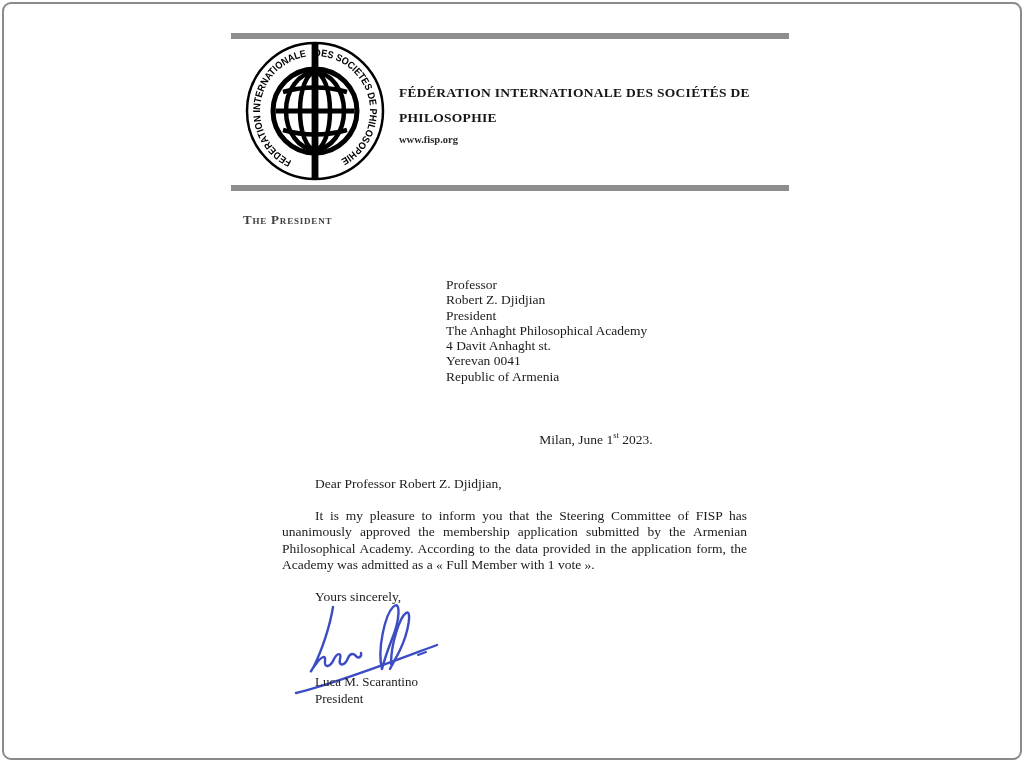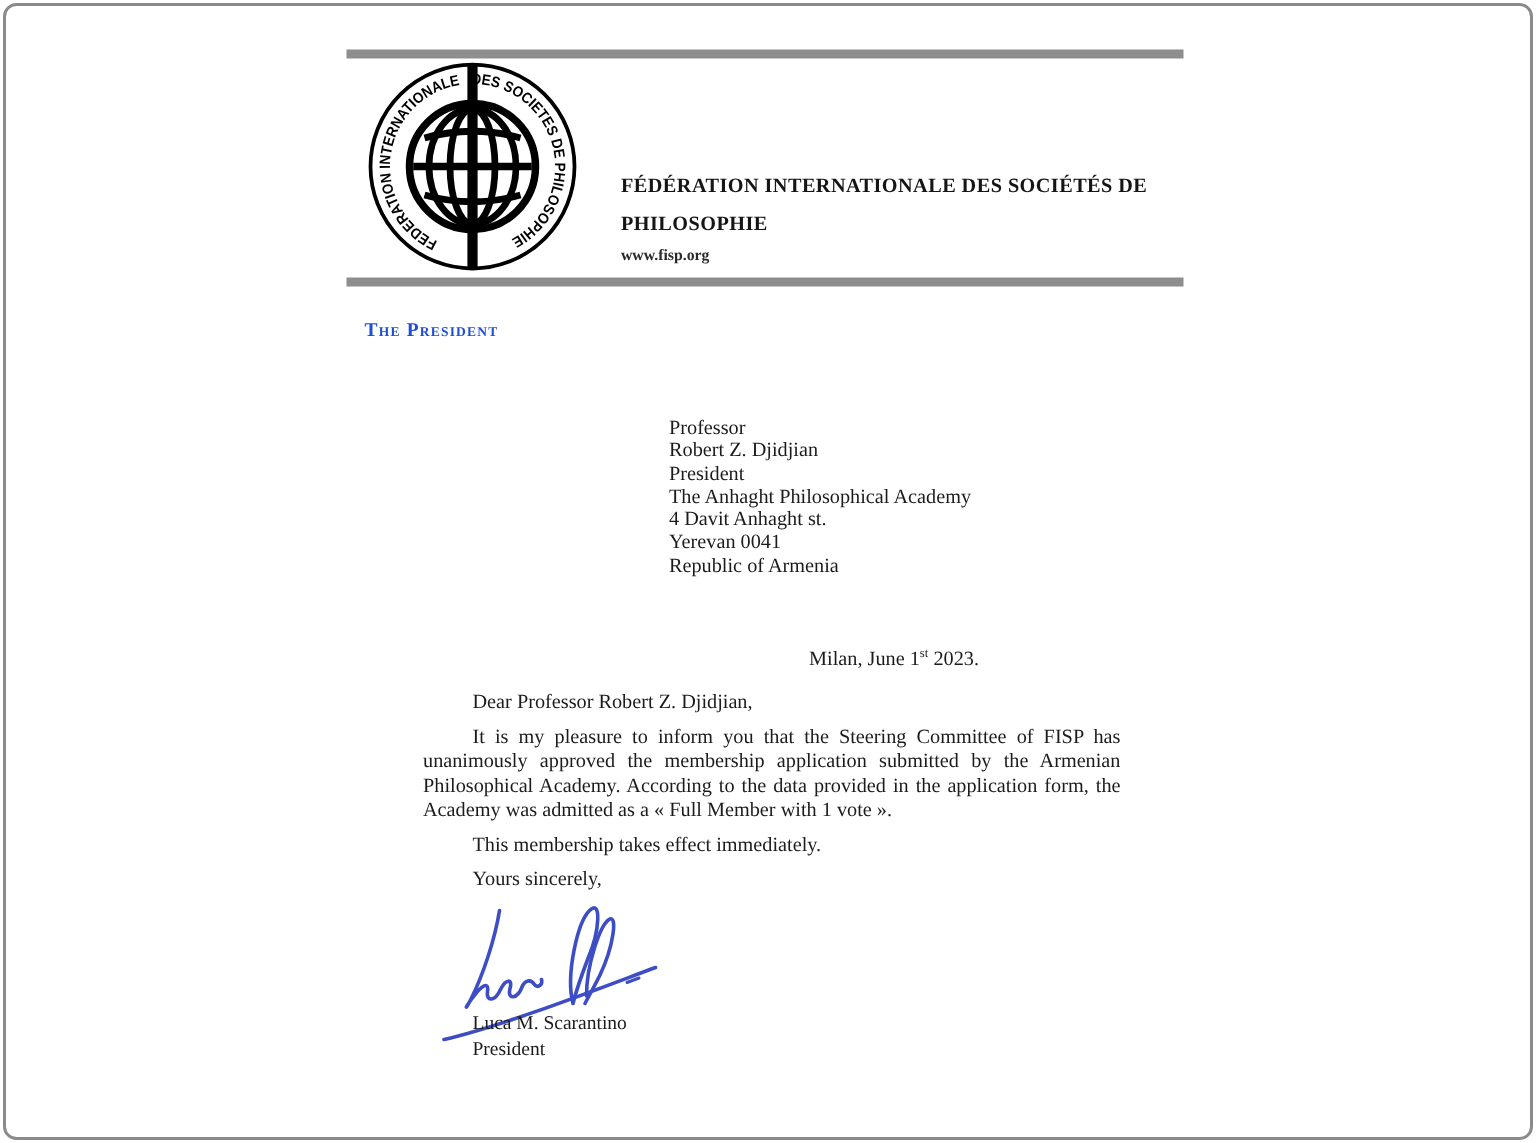--- a/index.html
+++ b/index.html
@@ -8,38 +8,38 @@
 
   .frame { position:absolute; left:2px; top:2px; right:2px; bottom:2px;
            border:2px solid #8a8a8a; border-radius:9px; pointer-events:none; }
 
   .bar { position:absolute; left:231px; width:558px; height:6px; background:#8e8e8e; }
   .bar-top { top:33px; }
   .bar-bottom { top:185px; }
 
   .seal { position:absolute; left:243px; top:41px; width:144px; height:141px; }
 
-  .letterhead { position:absolute; left:414px; top:80px; width:400px;margin-top:31px; }
+  .letterhead { position:absolute; left:399px; top:80px; width:400px; }
   .lh-line { font-weight:bold; font-size:13.5px; letter-spacing:0.3px; line-height:25px; color:#151515; }
   .lh-site { font-weight:bold; font-size:10.5px; color:#2a2a2a; margin-top:4px; }
 
   .president-line { position:absolute; left:243px; top:212px;
                     font-variant:small-caps; font-weight:bold; font-size:13px;
-                    letter-spacing:0.8px; color:#1d4ed8; }
+                    letter-spacing:0.8px; color:#404040; }
 
   .recipient { position:absolute; left:446px; top:277px; width:300px;
                text-align:left; font-size:13.5px; line-height:15.3px; }
 
   .dateline { position:absolute; left:446px; top:430px; width:300px;
               text-align:center; font-size:13.5px; }
   .dateline sup { font-size:8.5px; vertical-align:super; }
 
   .letter-body { position:absolute; left:282px; top:460px; width:465px;
                  font-size:13.5px; line-height:16.2px; }
-  .letter-body p { margin:0 0 7px 0; text-indent:33px; }
+  .letter-body p { margin:16px 0 7px 0; text-indent:33px; }
   .letter-body p.just { text-align:justify; }
 
   .signature { position:absolute; left:290px; top:598px; width:155px; height:100px; }
 
   .signer { position:absolute; left:315px; top:674px; font-size:13px; line-height:16.5px; }
 </style>
 </head>
 <body>
 
 <div class="page">
@@ -86,21 +86,20 @@
     <div>Republic of Armenia</div>
   </div>
 
   <div class="dateline">
     <span>Milan, June 1</span><sup>st</sup><span> 2023.</span>
   </div>
 
   <div class="letter-body">
     <p>Dear Professor Robert Z. Djidjian,</p>
     <p class="just">It is my pleasure to inform you that the Steering Committee of FISP has unanimously approved the membership application submitted by the Armenian Philosophical Academy. According to the data provided in the application form, the Academy was admitted as a « Full Member with 1 vote ».</p>
-    <p>This membership takes effect immediately.</p>
     <p>Yours sincerely,</p>
   </div>
 
   <svg class="signature" viewBox="0 0 155 100" aria-hidden="true">
     <g fill="none" stroke="#2c3ec0" stroke-width="2.4" stroke-linecap="round" opacity="0.92">
       <path d="M 43 9 C 40 28 32 52 24 68 C 20 76 19 75 26 66 C 31 59 36 56 35 63 C 34 70 40 70 44 61 C 47 55 52 54 50 61 C 48 69 55 68 58 60 C 60 55 64 55 66 58 C 68 61 72 59 71 55"></path>
       <path d="M 92 71 C 87 52 95 17 103 9 C 111 1 110 22 102 41 C 97 54 94 63 92 71"></path>
       <path d="M 101 66 C 101 45 110 19 116 15 C 122 11 119 33 110 52 C 105 62 102 67 100 71"></path>
       <path d="M 6 95 C 45 86 104 63 147 47"></path>
       <path d="M 128 57 L 136 54" stroke-width="2"></path>

